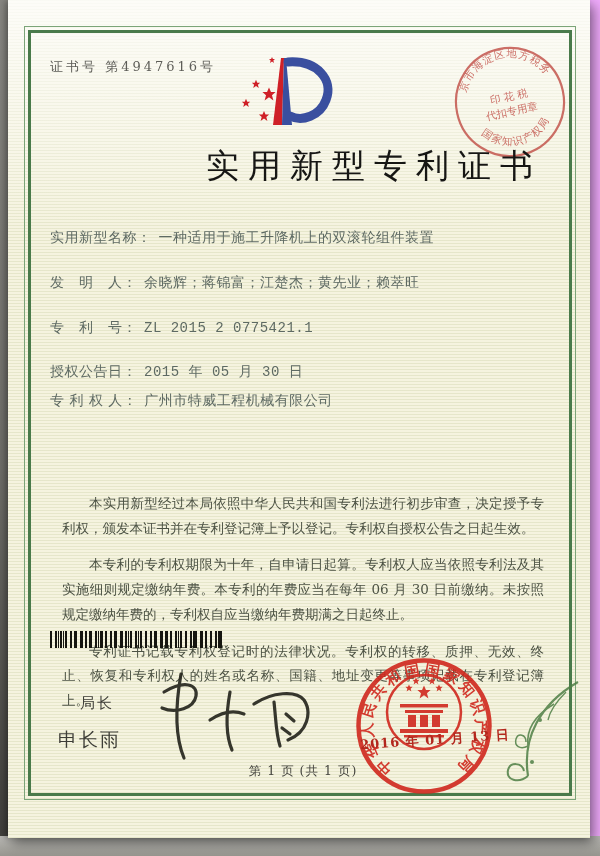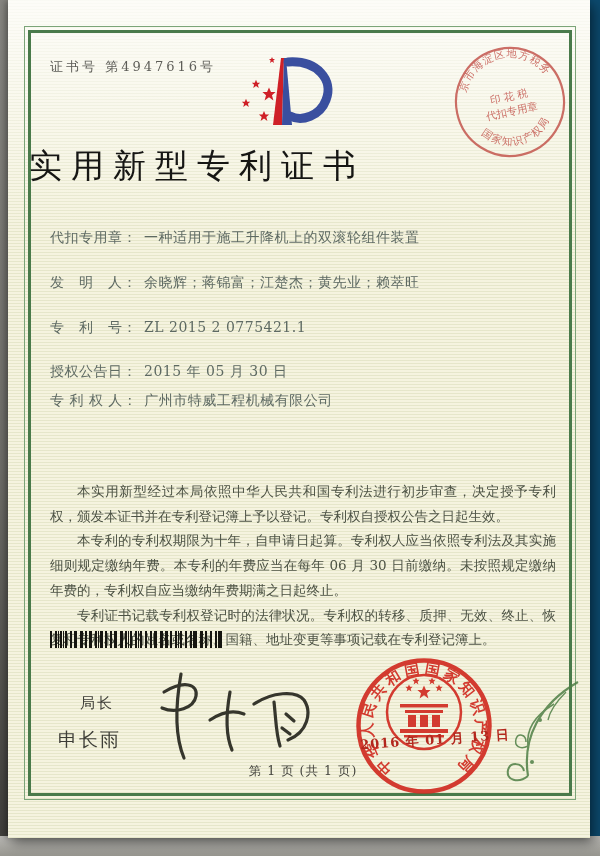--- a/index.html
+++ b/index.html
@@ -1,39 +1,39 @@
 <!DOCTYPE html>
 <html><head>
 <meta charset="utf-8">
 <style>
   html,body{margin:0;padding:0;}
   body{width:600px;height:856px;font-family:"DejaVu Serif",serif;}
-  .scan{position:relative;width:600px;height:856px;background:#0c4a6e;overflow:hidden;}
+  .scan{position:relative;width:600px;height:856px;background:#f0abfc;overflow:hidden;}
   .edge-left{position:absolute;left:0;top:0;width:9px;height:856px;
     background:linear-gradient(180deg,#888782 0%,#6e6d68 55%,#3f3e3a 100%);z-index:0;}
   .edge-bottom{position:absolute;left:0;bottom:0;width:600px;height:20px;
     background:linear-gradient(180deg,#b9b8b4,#97968f);z-index:0;}
   .paper{position:absolute;left:8px;top:0;width:582px;height:838px;
     background:
       linear-gradient(180deg, rgba(255,255,255,.8) 0%, rgba(255,255,255,0) 28%),
       repeating-linear-gradient(180deg, rgba(168,178,118,.20) 0 1px, rgba(0,0,0,0) 1px 3px),
       #f5f3df;
     box-shadow:4px 5px 12px rgba(0,0,0,.45), -3px 0 6px rgba(0,0,0,.25);z-index:1;}
   .frame{position:absolute;left:16px;top:26px;right:14px;bottom:38px;border:1px solid #7ba478;}
   .frame::after{content:"";position:absolute;inset:3px;border:3px solid #497a4a;}
   .cert-no{position:absolute;left:42px;top:58px;font-size:13px;letter-spacing:3px;color:#5d5d57;}
   .logo{position:absolute;left:214px;top:52px;}
   .tax-stamp{position:absolute;left:444px;top:44px;transform:rotate(-12deg);opacity:.78;}
-  .title{position:absolute;left:0;top:144px;width:534px;text-align:left;
+  .title{position:absolute;left:0;top:144px;width:534px;text-align:right;
     font-size:33px;letter-spacing:9px;padding-left:21px;box-sizing:border-box;color:#161614;}
   .row{position:absolute;left:42px;width:505px;font-size:14px;color:#5e6a63;letter-spacing:.5px;white-space:nowrap;}
-  .row .val{margin-left:7px;}
+  .row .val{margin-left:7px;font-family:Liberation Mono, monospace;}
   .r1{top:229px}.r2{top:274px}.r3{top:319px}.r4{top:363px}.r5{top:392px}.r6{top:451px}
   .paras{position:absolute;left:42px;top:479px;width:506px;color:#4c5244;}
-  .paras p{margin:0;font-size:13.5px;line-height:1.83;text-indent:2em;text-align:justify;}
+  .paras p{margin:12px;font-size:13.5px;line-height:1.83;text-indent:2em;text-align:justify;}
   .barcode{position:absolute;left:42px;top:631px;width:172px;height:17px;
     background:
       repeating-linear-gradient(90deg,#15150f 0 2px,transparent 2px 5px),
       repeating-linear-gradient(90deg,#15150f 0 1px,transparent 1px 8px),
       repeating-linear-gradient(90deg,#15150f 0 1px,transparent 1px 13px);}
   .director-title{position:absolute;left:50px;top:694px;font-size:15px;color:#3d3d37;letter-spacing:2px;margin-left:22px;}
   .director-name{position:absolute;left:50px;top:727px;font-size:19px;color:#3d3d37;letter-spacing:2px;}
   .signature{position:absolute;left:118px;top:662px;}
   .page-info{position:absolute;left:0;top:763px;width:590px;text-align:center;
     font-size:12.5px;color:#45453f;letter-spacing:1px;z-index:2;}
@@ -83,21 +83,21 @@
       <text font-size="10.5" fill="#bf4840" letter-spacing="1">
         <textPath href="#arcBot" startOffset="50%" text-anchor="middle">国家知识产权局</textPath>
       </text>
       <text x="58" y="56" text-anchor="middle" font-size="10.5" fill="#bf4840">印 花 税</text>
       <text x="58" y="71" text-anchor="middle" font-size="10.5" fill="#bf4840">代扣专用章</text>
     </svg>
 
     <div class="title">实用新型专利证书</div>
 
     <div class="row r1">
-      <span>代扣专用章：</span><span class="val">一种适用于施工升降机上的双滚轮组件装置</span>
+      <span>实用新型名称：</span><span class="val">一种适用于施工升降机上的双滚轮组件装置</span>
     </div>
     <div class="row r2">
       <span>发　明　人：</span><span class="val">余晓辉；蒋锦富；江楚杰；黄先业；赖萃旺</span>
     </div>
     <div class="row r3">
       <span>专　利　号：</span><span class="val">ZL 2015 2 0775421.1</span>
     </div>
     <div class="row r4">
       <span>授权公告日：</span><span class="val">2015 年 05 月 30 日</span>
     </div>

